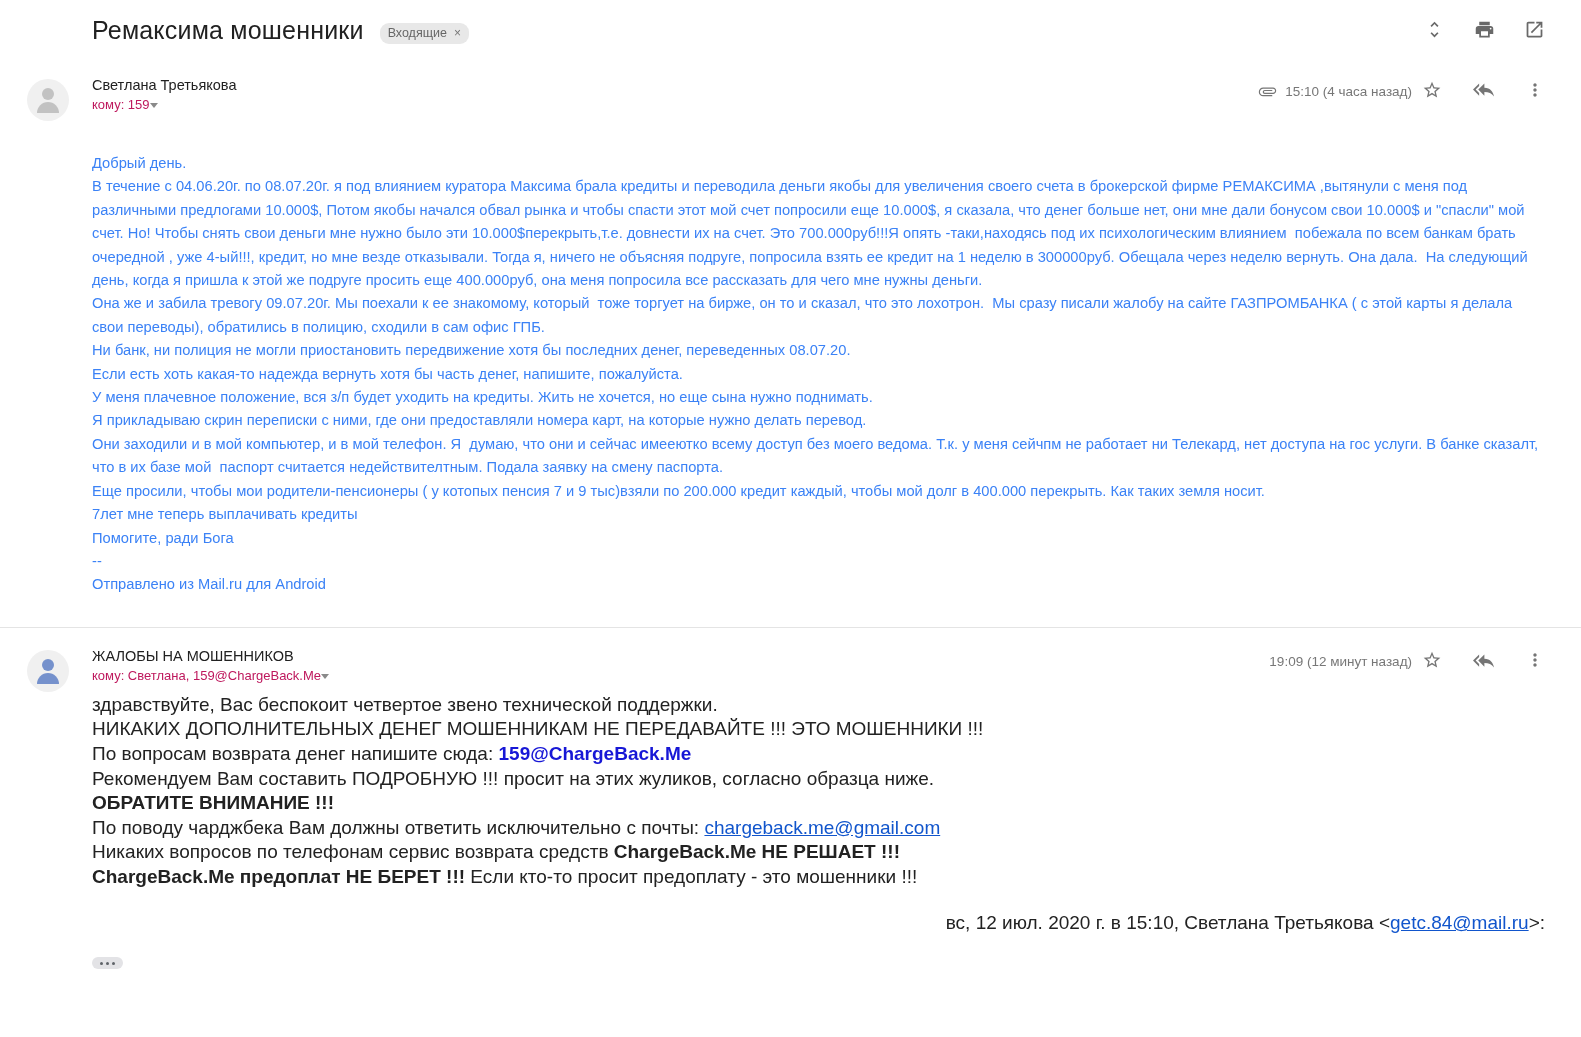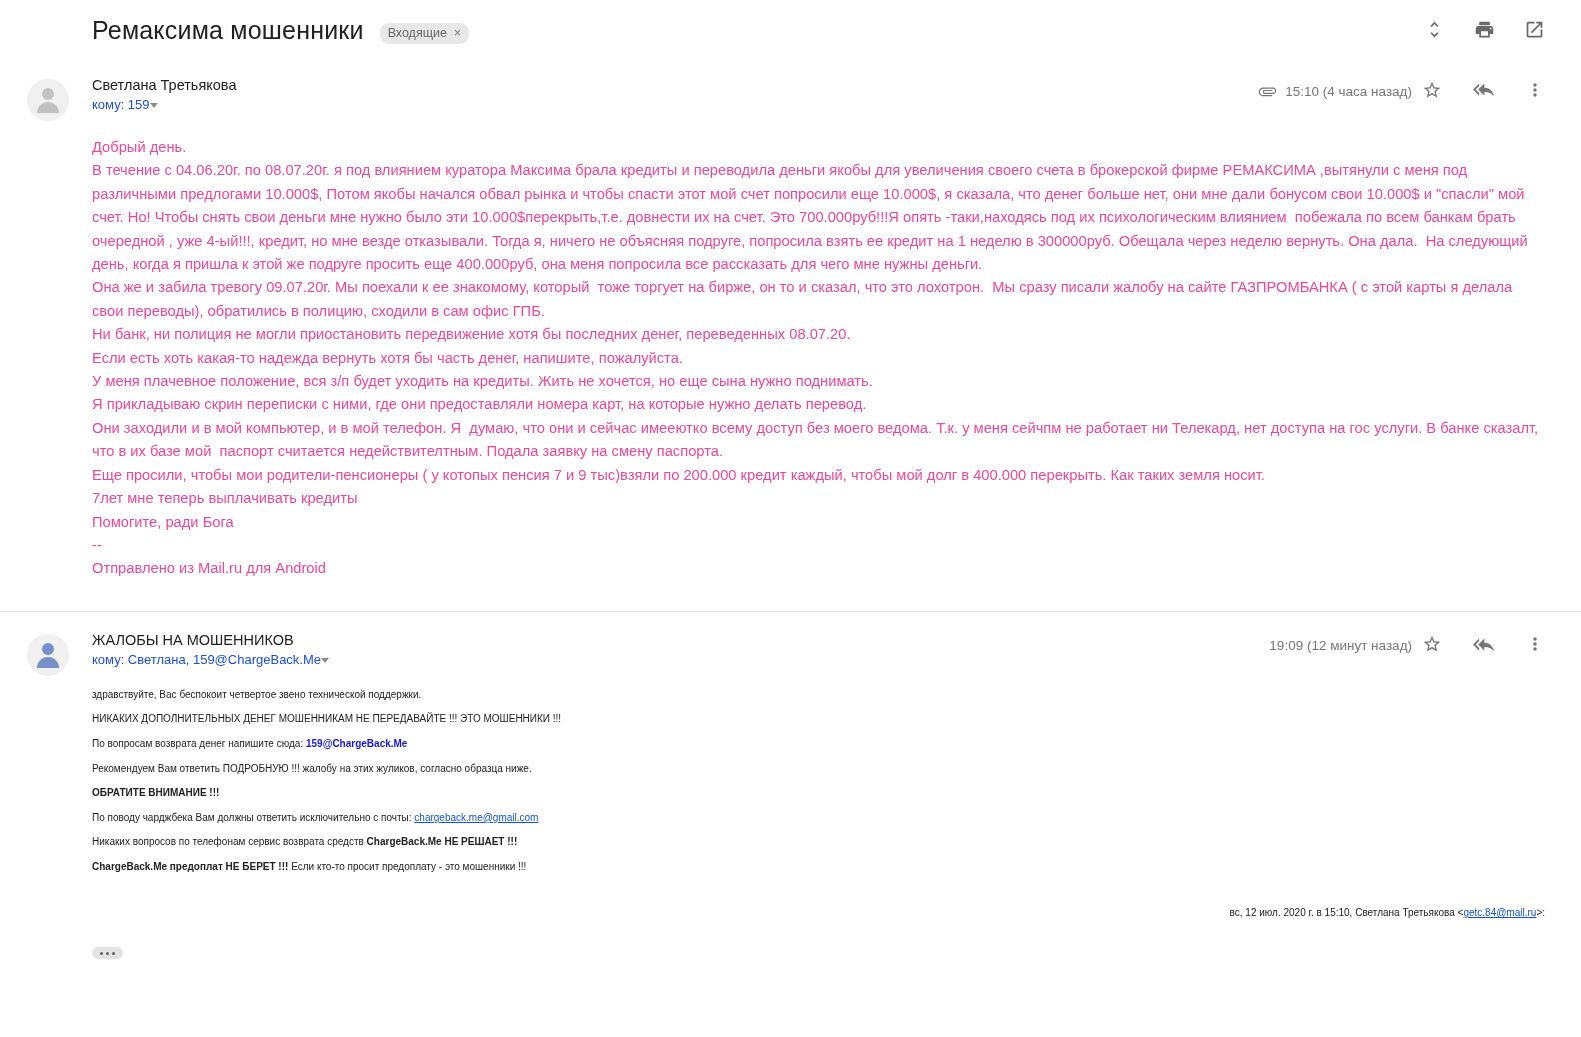--- a/index.html
+++ b/index.html
@@ -27,34 +27,34 @@
   .avatar {
     position:absolute; left:27px; top:22px;
     width:42px; height:42px; border-radius:50%; background:#f0f0f0;
   }
   .avatar .head { position:absolute; left:15px; top:9px; width:12px; height:12px; border-radius:50%; }
   .avatar .torso { position:absolute; left:10px; top:23px; width:22px; height:11px; border-radius:11px 11px 0 0; }
   .avatar.gray .head,.avatar.gray .torso { background:#c2c2c2; }
   .avatar.blue .head,.avatar.blue .torso { background:#7591cc; }
   .msg-header { display:flex; align-items:flex-start; }
   .sender-name { font-size:14.5px; font-weight:normal; color:#212121; }
-  .to-line { display:flex; align-items:center; margin-top:4px; font-size:13px; color:#1d4ed8; }
+  .to-line { display:flex; align-items:center; margin-top:4px; font-size:13px; color:#be185d; }
   .caret-down { width:0; height:0; border-left:4px solid transparent; border-right:4px solid transparent; border-top:5px solid #8a8a8a; margin-top:2px; cursor:pointer; }
   .msg-meta { margin-left:auto; display:flex; align-items:center; gap:10px; margin-top:2px; }
   .msg-time { font-size:13.5px; color:#777; white-space:nowrap; }
   .meta-icons { display:flex; align-items:center; gap:31px; }
   .meta-icons svg { fill:#757575; }
   .clip { transform:rotate(90deg); }
   
   .msg-body {
-    margin-top:24px; font-size:14.7px; line-height:23.4px; color:#ec4899;
+    margin-top:40px; font-size:14.7px; line-height:23.4px; color:#3b82f6;
     white-space:pre-wrap; max-width:1458px;
   }
   .divider { border-top:1px solid #e4e4e4; margin-top:30px; }
-  .msg-body2 { margin-top:16px; font-size:10px; line-height:24.6px; color:#222; max-width:1458px; }
+  .msg-body2 { margin-top:10px; font-size:19px; line-height:24.6px; color:#222; max-width:1458px; }
   .msg-body2 .line { min-height:24.6px; }
   .b { font-weight:bold; }
   a.blue-bold { color:#1717d6; font-weight:bold; text-decoration:none; cursor:pointer; }
   a.blue-ul { color:#1155cc; text-decoration:underline; cursor:pointer; }
   .quote-line { margin-top:22px;text-align:right; }
   .trimmed-btn {
     margin-top:21px; width:31px; height:12px; border:none; border-radius:6px;
     background:#e3e3e6; display:flex; align-items:center; justify-content:center; gap:3px; cursor:pointer;
   }
   .trimmed-btn i { width:3px; height:3px; border-radius:50%; background:#5f6368; display:block; }
@@ -193,21 +193,21 @@
           </span>
         </button>
       </div>
     </div>
   </div>
 
   <div class="msg-body2">
     <div class="line">здравствуйте, Вас беспокоит четвертое звено технической поддержки.</div>
     <div class="line">НИКАКИХ ДОПОЛНИТЕЛЬНЫХ ДЕНЕГ МОШЕННИКАМ НЕ ПЕРЕДАВАЙТЕ !!! ЭТО МОШЕННИКИ !!!</div>
     <div class="line"><span>По вопросам возврата денег напишите сюда: </span><a class="blue-bold">159@ChargeBack.Me</a></div>
-    <div class="line">Рекомендуем Вам ответить ПОДРОБНУЮ !!! жалобу на этих жуликов, согласно образца ниже.</div>
+    <div class="line">Рекомендуем Вам составить ПОДРОБНУЮ !!! просит на этих жуликов, согласно образца ниже.</div>
     <div class="line b">ОБРАТИТЕ ВНИМАНИЕ !!!</div>
     <div class="line"><span>По поводу чарджбека Вам должны ответить исключительно с почты: </span><a class="blue-ul">chargeback.me@gmail.com</a></div>
     <div class="line"><span>Никаких вопросов по телефонам сервис возврата средств </span><span class="b">ChargeBack.Me НЕ РЕШАЕТ !!!</span></div>
     <div class="line"><span class="b">ChargeBack.Me предоплат НЕ БЕРЕТ !!!</span><span> Если кто-то просит предоплату - это мошенники !!!</span></div>
     <div class="line quote-line"><span>вс, 12 июл. 2020 г. в 15:10, Светлана Третьякова &lt;</span><a class="blue-ul">getc.84@mail.ru</a><span>&gt;:</span></div>
   </div>
 
   <button class="trimmed-btn">
     <i></i>
       <i></i>

